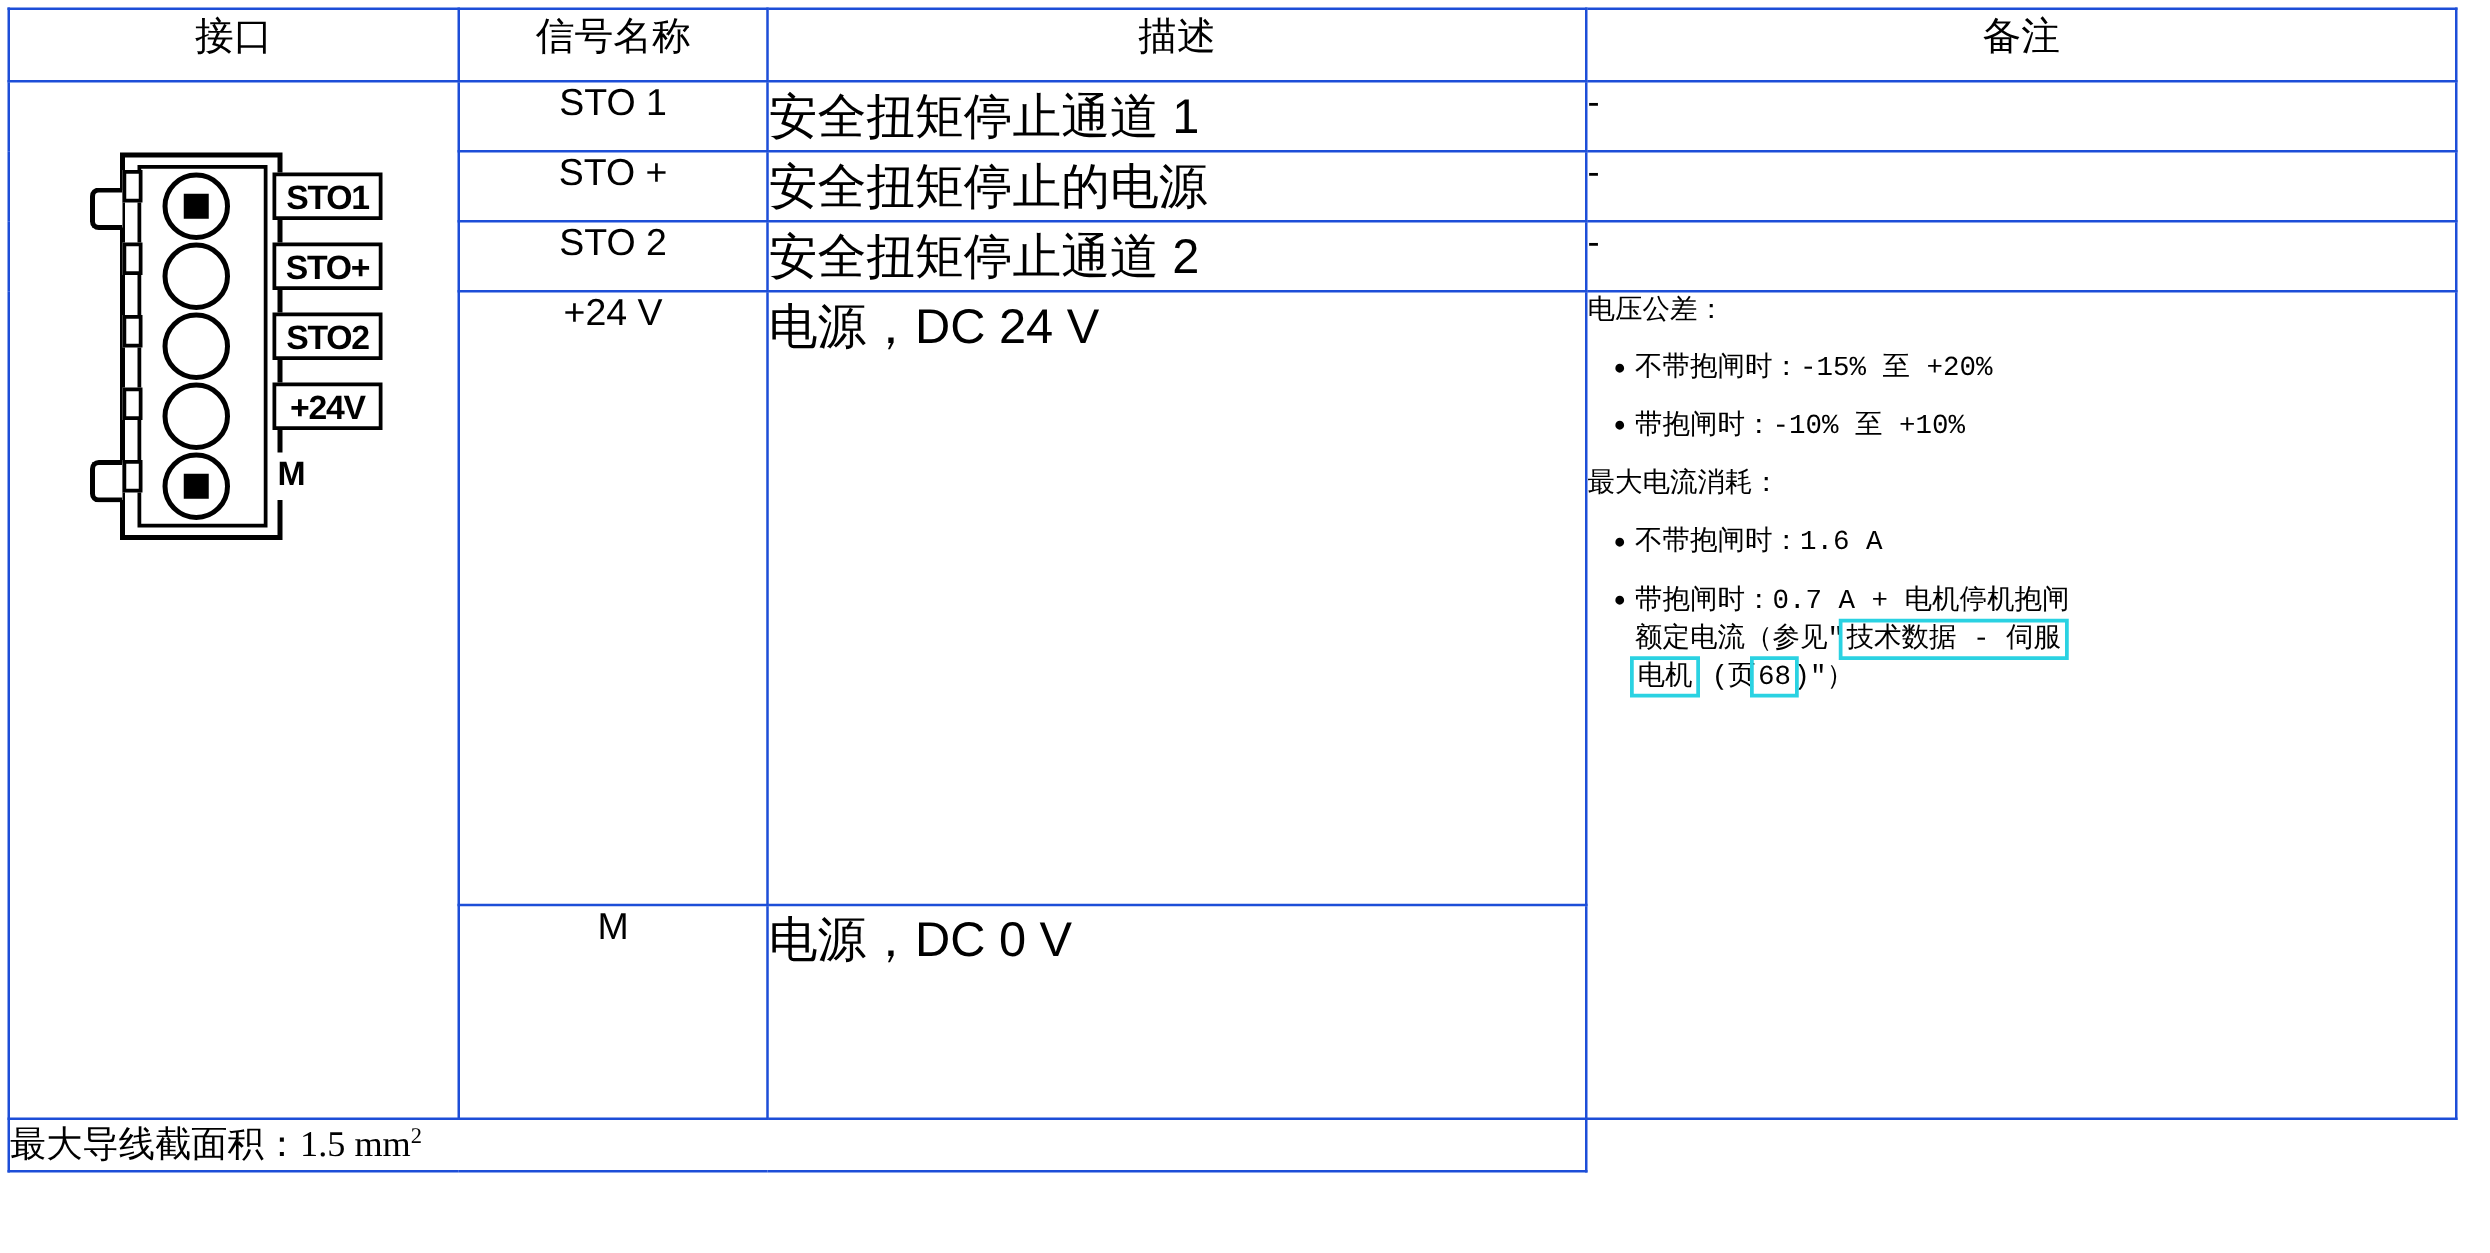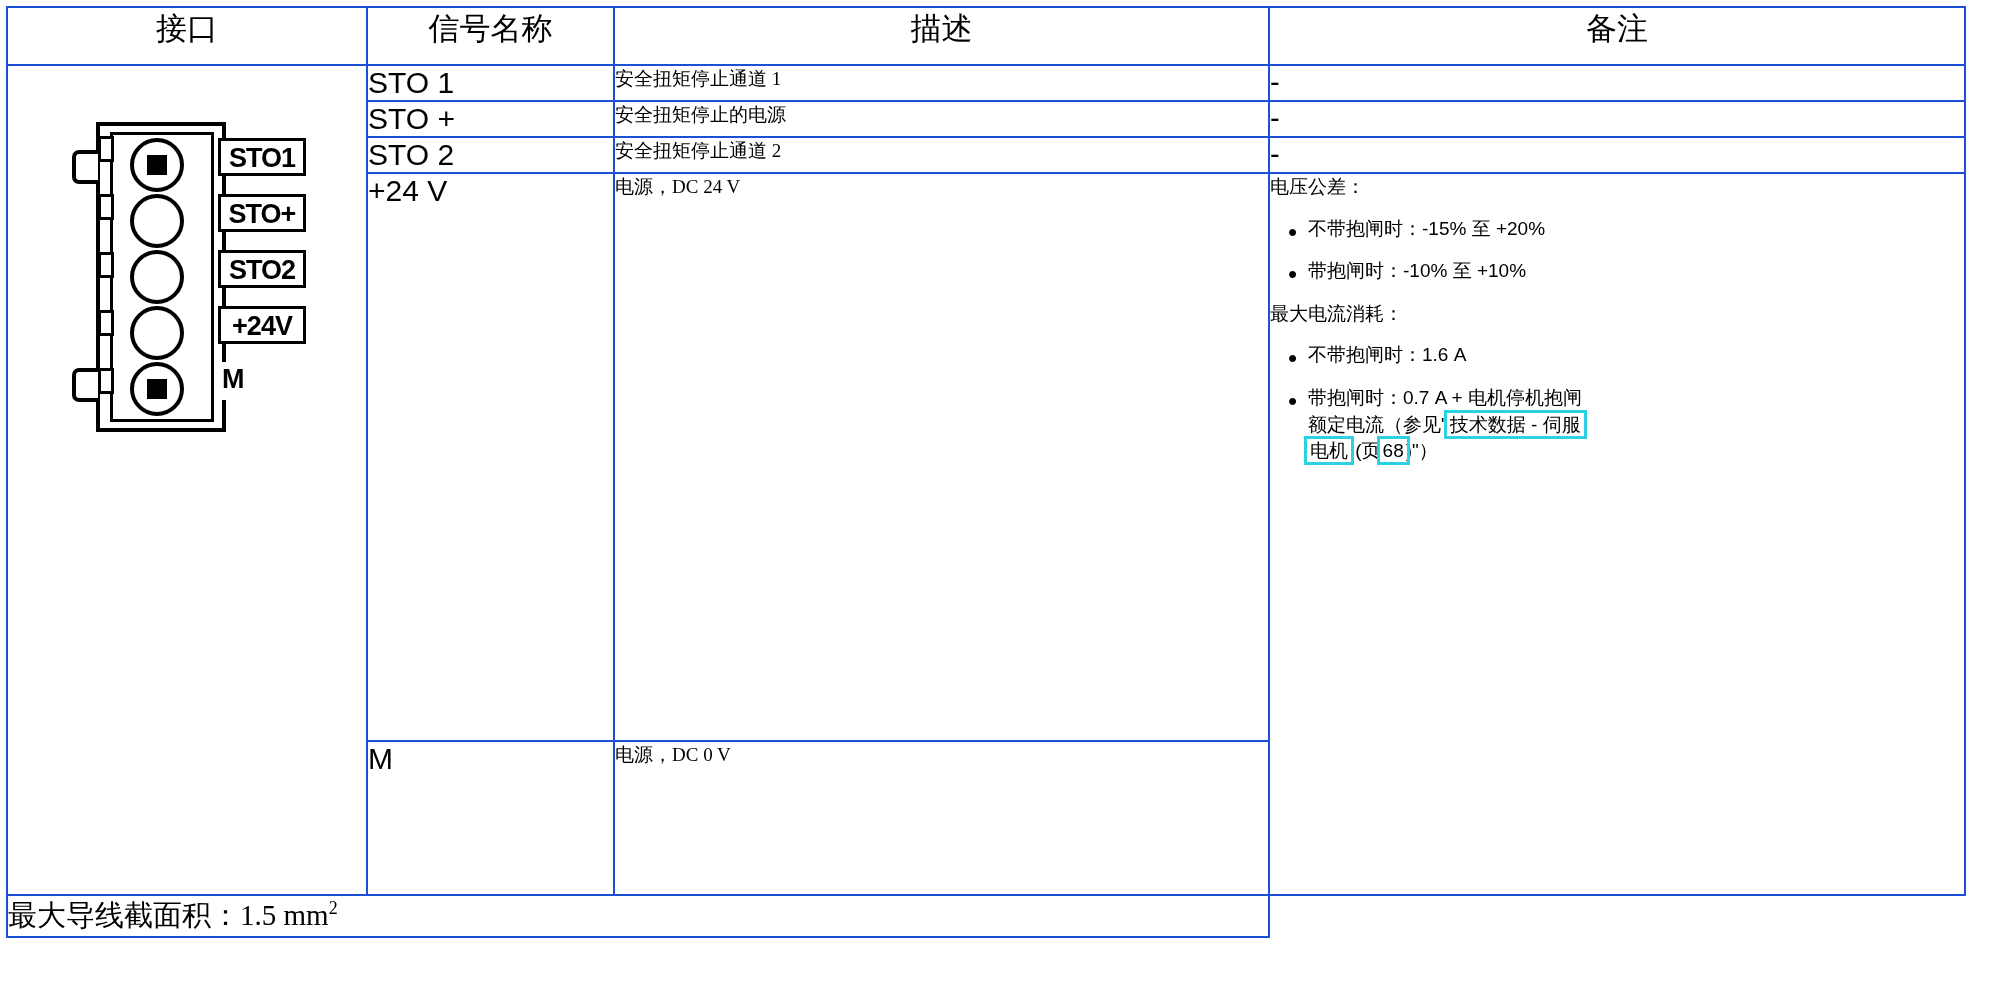--- a/index.html
+++ b/index.html
@@ -40,35 +40,35 @@
   th.hdr {
     text-align: center;
     font-size: 31px;
     font-family: "Liberation Serif", serif;
     font-weight: normal;
     padding: 14px 0 16px 0;
     vertical-align: middle;
     height: 56px;
   }
   td.signal {
-    text-align: left;
+    text-align: center;
     vertical-align: middle;
     font-family: "Liberation Sans", sans-serif;
     font-size: 30px;
     padding: 14px 0;
   }
   td.desc {
-    font-family: Liberation Serif, serif;
-    font-size: 19px;
+    font-family: Liberation Sans, sans-serif;
+    font-size: 39px;
     padding: 16px 0 14px 18px;
     vertical-align: middle;
   }
   td.remark {
-    font-family: Liberation Sans, sans-serif;
-    font-size: 19px;
+    font-family: Liberation Mono, monospace;
+    font-size: 22px;
     padding: 16px 0 14px 18px;
     vertical-align: top;
   }
   td.dash {
     font-family: "Liberation Sans", sans-serif;
     font-size: 29px;
     padding: 16px 0 14px 18px;
     vertical-align: top;
   }
   .remark-line {

